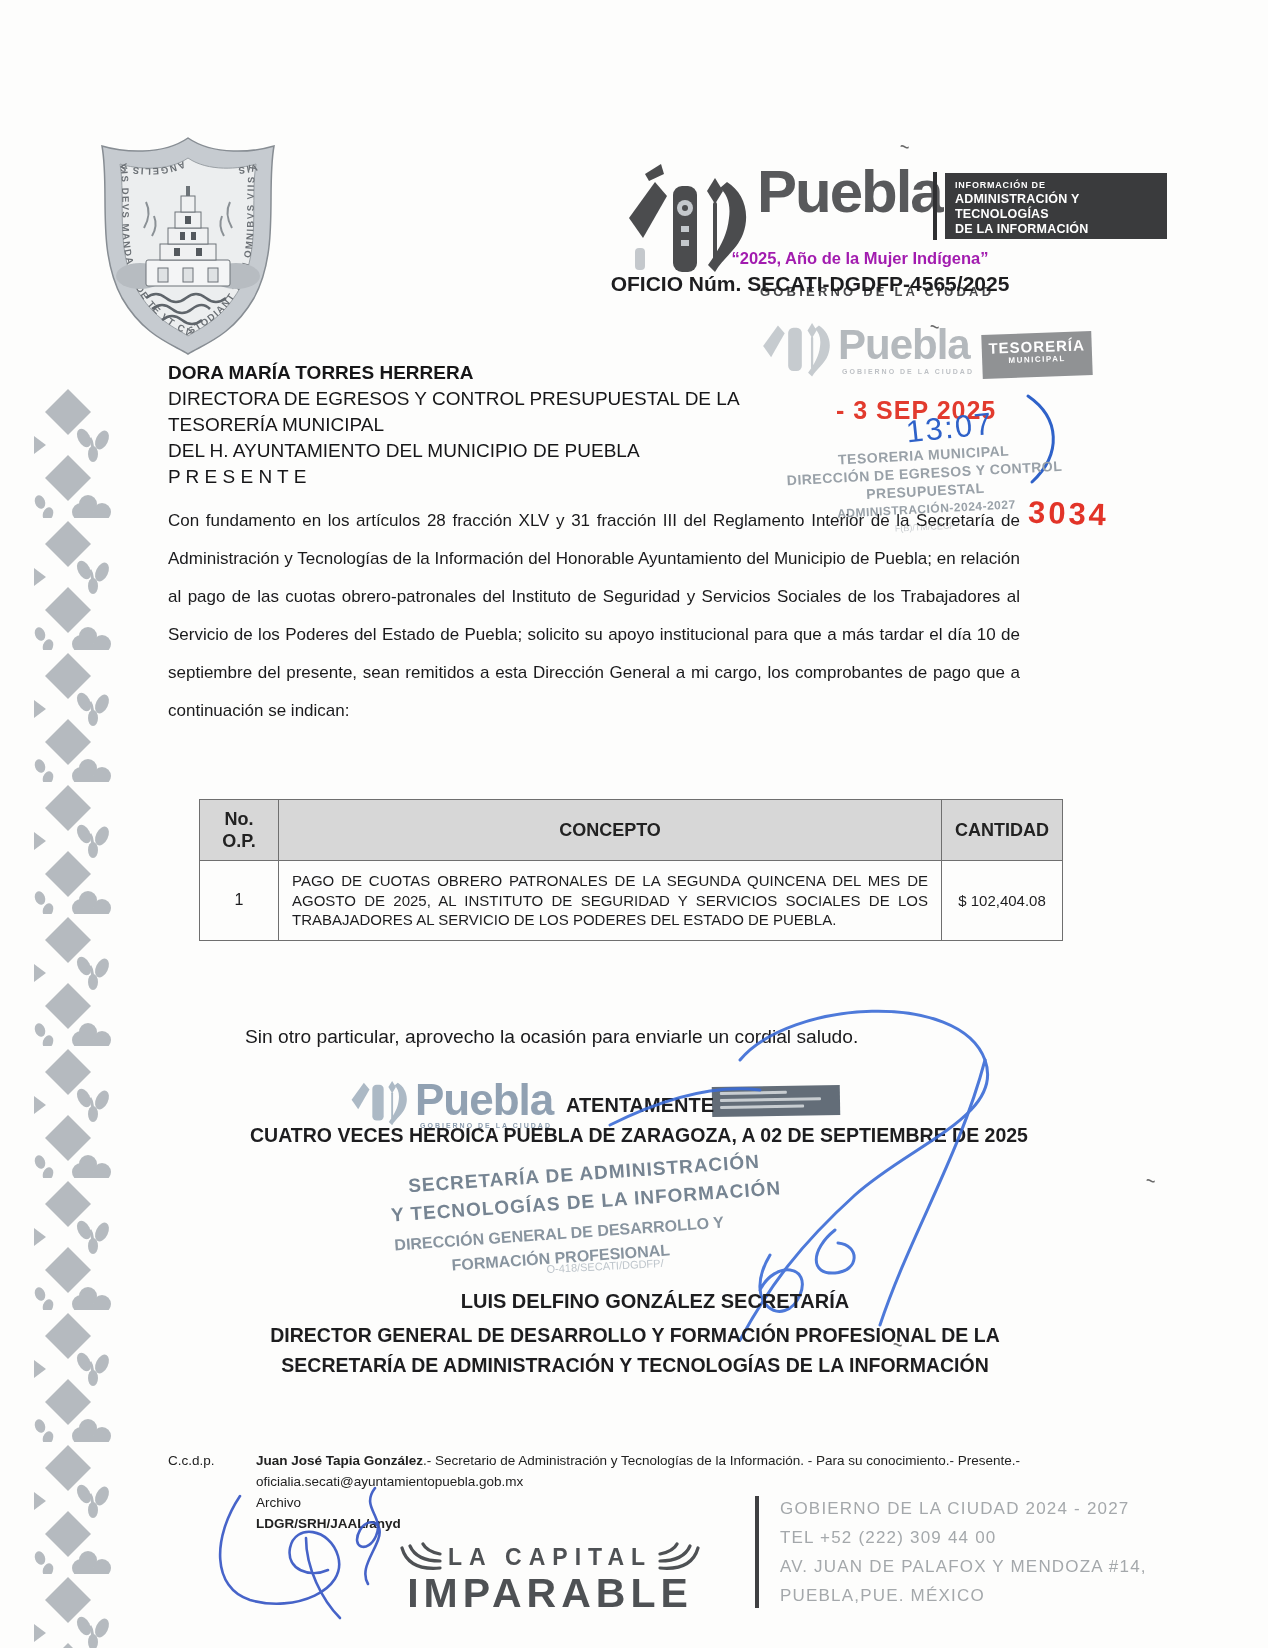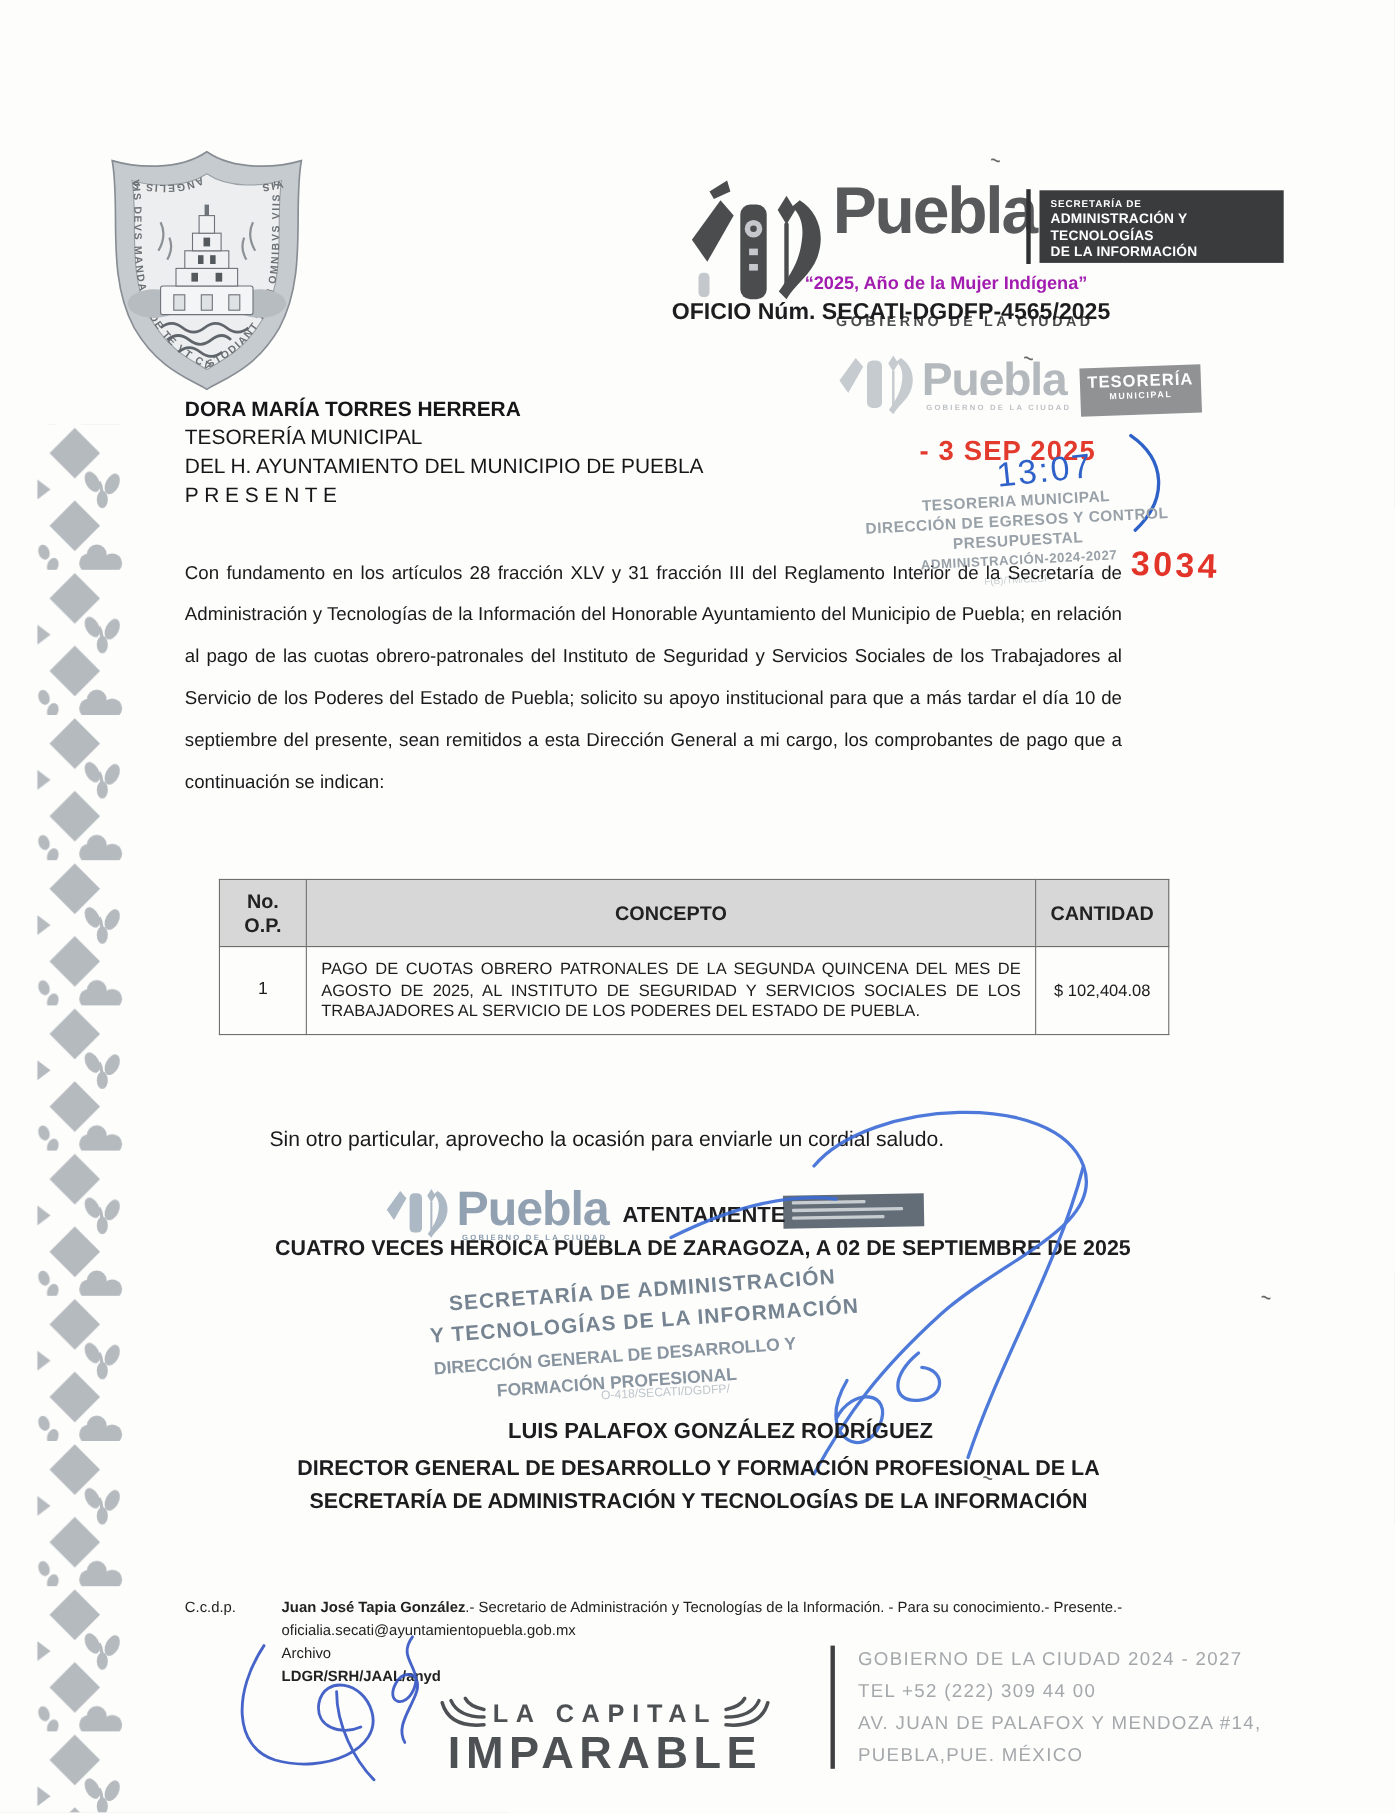--- a/index.html
+++ b/index.html
@@ -140,21 +140,21 @@
       <rect x="66" y="74" width="8" height="6"></rect>
         <rect x="66" y="88" width="8" height="6"></rect>
       <rect x="20" y="96" width="10" height="22" rx="4"></rect>
     </g>
     <circle cx="70" cy="56" r="3" fill="#4b4c4e"></circle>
   </svg>
   <div class="abs wordmark" style="left:757px;top:162px;">Puebla</div>
   <div class="abs tagline" style="left:760px;top:284px;">GOBIERNO DE LA CIUDAD</div>
   <div class="abs divider-bar" style="left:933px;top:172px;"></div>
   <div class="abs sec-box" style="left:945px;top:173px;">
-    <div class="l1">SECRETARÍA DE</div>
+    <div class="l1">INFORMACIÓN DE</div>
     <div class="l2">ADMINISTRACIÓN Y TECNOLOGÍAS</div>
     <div class="l2">DE LA INFORMACIÓN</div>
   </div>
 
   <div class="abs legend" style="left:690px;top:249px;">“2025, Año de la Mujer Indígena”</div>
   <div class="abs oficio" style="left:575px;top:272px;text-align:center;">OFICIO Núm. SECATI-DGDFP-4565/2025</div>
 
   <svg class="abs faded" style="left:755px;top:314px;" width="80" height="74" viewBox="0 0 140 130">
     <g fill="#9aa3ab">
       <path d="M14 56 L40 20 L52 34 L28 76 Z"></path>
@@ -179,20 +179,21 @@
     <div>TESORERIA MUNICIPAL</div>
     <div>DIRECCIÓN DE EGRESOS Y CONTROL</div>
     <div>PRESUPUESTAL</div>
     <div class="sm">ADMINISTRACIÓN-2024-2027</div>
   </div>
   <div class="abs stamp-foot" style="left:770px;top:522px;">F(B)/TM/CECP</div>
   <div class="abs red-folio" style="left:1028px;top:496px;">3034</div>
 
   <div class="abs recipient" style="left:168px;top:360px;">
     <div style="font-weight:600;">DORA MARÍA TORRES HERRERA</div>
+    <div>DIRECTORA DE EGRESOS Y CONTROL PRESUPUESTAL DE LA</div>
     <div>TESORERÍA MUNICIPAL</div>
     <div>DEL H. AYUNTAMIENTO DEL MUNICIPIO DE PUEBLA</div>
     <div>P R E S E N T E</div>
   </div>
 
   <div class="abs bodytext" style="left:168px;top:502px;">Con fundamento en los artículos 28 fracción XLV y 31 fracción III del Reglamento Interior de la Secretaría de Administración y Tecnologías de la Información del Honorable Ayuntamiento del Municipio de Puebla; en relación al pago de las cuotas obrero-patronales del Instituto de Seguridad y Servicios Sociales de los Trabajadores al Servicio de los Poderes del Estado de Puebla; solicito su apoyo institucional para que a más tardar el día 10 de septiembre del presente, sean remitidos a esta Dirección General a mi cargo, los comprobantes de pago que a continuación se indican:</div>
 
   <table class="optable abs" style="left:168px;top:799px;margin-left:31px;">
     <thead>
       <tr>
@@ -248,21 +249,21 @@
   <svg class="abs" style="left:440px;top:1005px;" width="640" height="345" viewBox="0 0 640 345">
     <g stroke="#3b6bd6" stroke-width="3" fill="none" stroke-linecap="round" opacity=".9">
       <path d="M300 55 C350 -5 520 -15 545 55 C565 110 470 140 415 190 C360 240 330 280 300 335"></path>
       <path d="M545 55 C520 150 470 230 440 320"></path>
       <path d="M330 250 C300 300 345 325 360 290 C372 260 335 255 320 285"></path>
       <path d="M395 225 C370 245 370 270 395 268 C420 266 420 240 398 238"></path>
       <path d="M170 120 C230 90 280 80 320 85"></path>
     </g>
   </svg>
 
-  <div class="abs center-col signer" style="left:140px;top:1290px;width:1030px;">LUIS PALAFOX GONZÁLEZ RODRÍGUEZ</div>
+  <div class="abs center-col signer" style="left:140px;top:1290px;width:1030px;">LUIS DELFINO GONZÁLEZ SECRETARÍA</div>
   <div class="abs center-col signer-title" style="left:120px;top:1320px;width:1030px;">
     <div>DIRECTOR GENERAL DE DESARROLLO Y FORMACIÓN PROFESIONAL DE LA</div>
     <div>SECRETARÍA DE ADMINISTRACIÓN Y TECNOLOGÍAS DE LA INFORMACIÓN</div>
   </div>
 
   <div class="abs cc" style="left:168px;top:1450px;">C.c.d.p.</div>
   <div class="abs cc" style="left:256px;top:1450px;width:810px;">
     <div><span class="name">Juan José Tapia González</span><span>.- Secretario de Administración y Tecnologías de la Información. - Para su conocimiento.- Presente.-</span></div>
     <div>oficialia.secati@ayuntamientopuebla.gob.mx</div>
     <div>Archivo</div>

